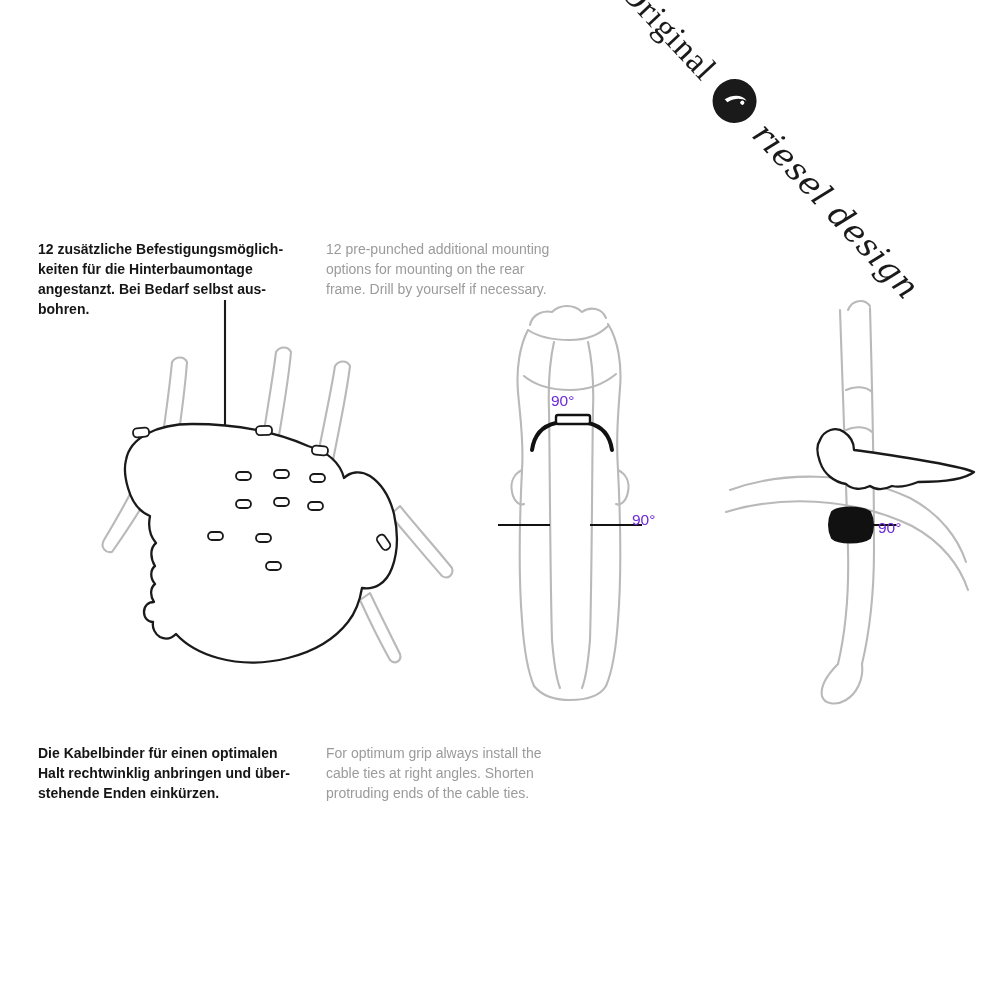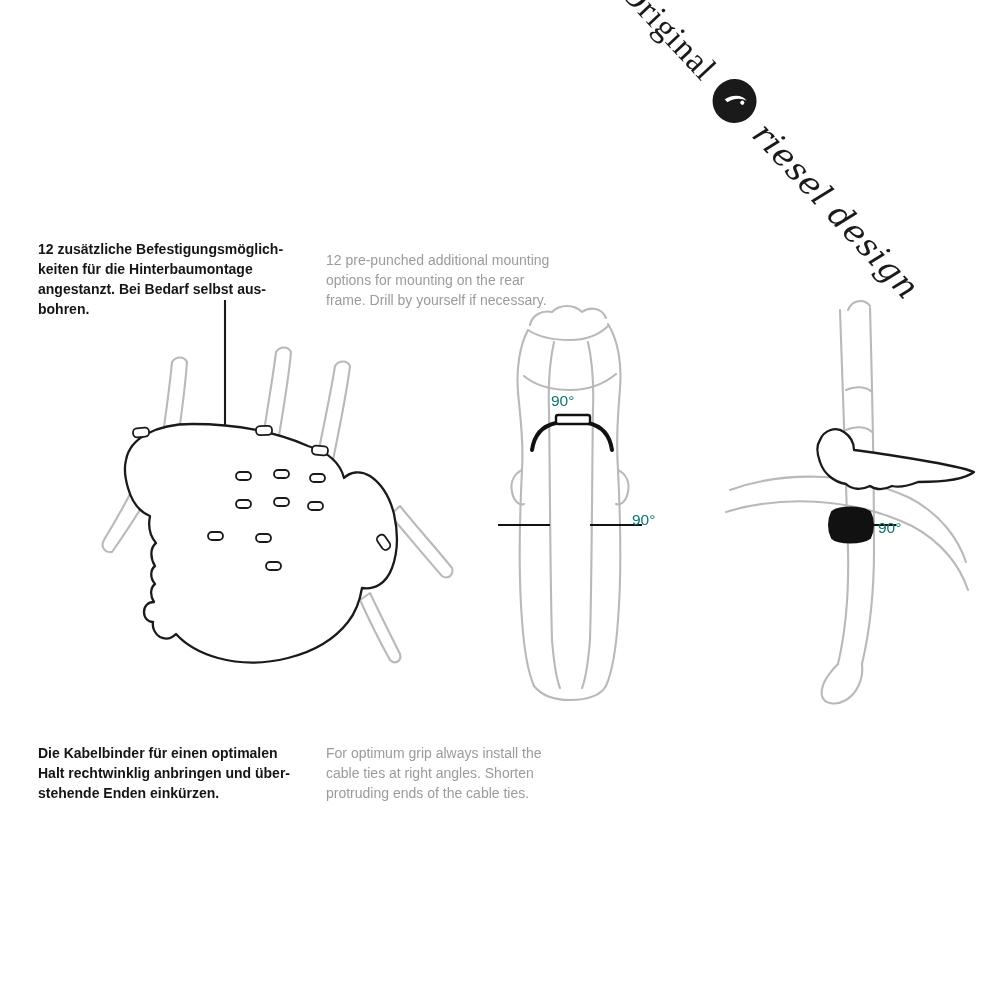--- a/index.html
+++ b/index.html
@@ -84,37 +84,37 @@
   .txt.de {
     color: #151515;
     font-weight: bold;
   }
   .txt.en {
     color: #9b9b9b;
     font-weight: normal;
   }
 
   #txt-de-top  { left: 38px;  top: 240px; width: 250px; }
-  #txt-en-top  { left: 326px; top: 240px; width: 240px; margin-top: 11px; }
+  #txt-en-top  { left: 326px; top: 240px; width: 240px; }
   #txt-de-bot  { left: 38px;  top: 744px; width: 260px; }
   #txt-en-bot  { left: 326px; top: 744px; width: 250px; }
 
   
   .panel { position: absolute; }
   #panel-1 { left: 60px;  top: 300px; width: 420px; height: 400px; }
   #panel-2 { left: 470px; top: 290px; width: 250px; height: 420px; }
   #panel-3 { left: 720px; top: 290px; width: 260px; height: 420px; }
 
   .panel svg { display: block; overflow: visible; }
 
   .lbl-90 {
     position: absolute;
     font-family: "Liberation Sans", sans-serif;
     font-size: 15.5px;
-    color: #0f766e;
+    color: #6d28d9;
     font-weight: normal;
   }
 </style>
 </head>
 <body>
 
 <div class="stage">
 
   <div class="ribbon-wrap">
     <div class="ribbon">

